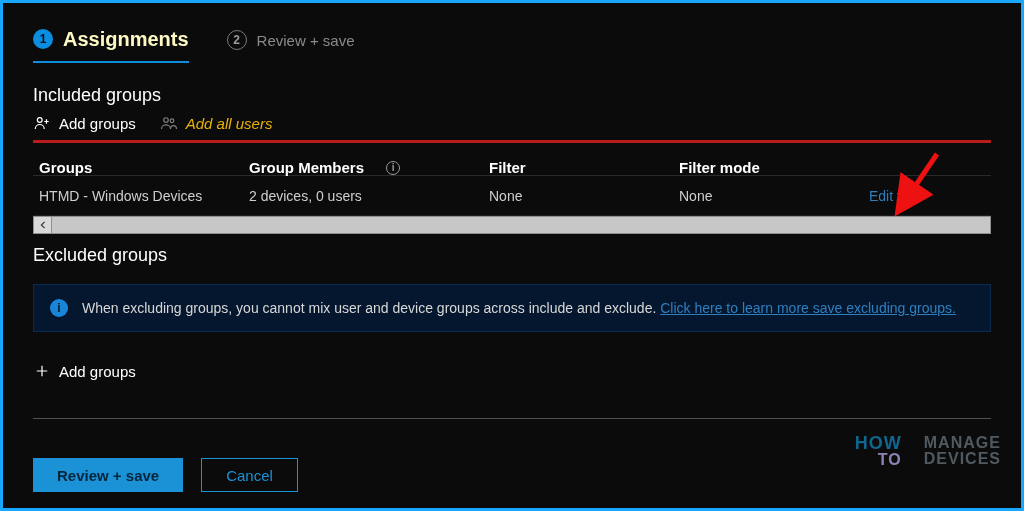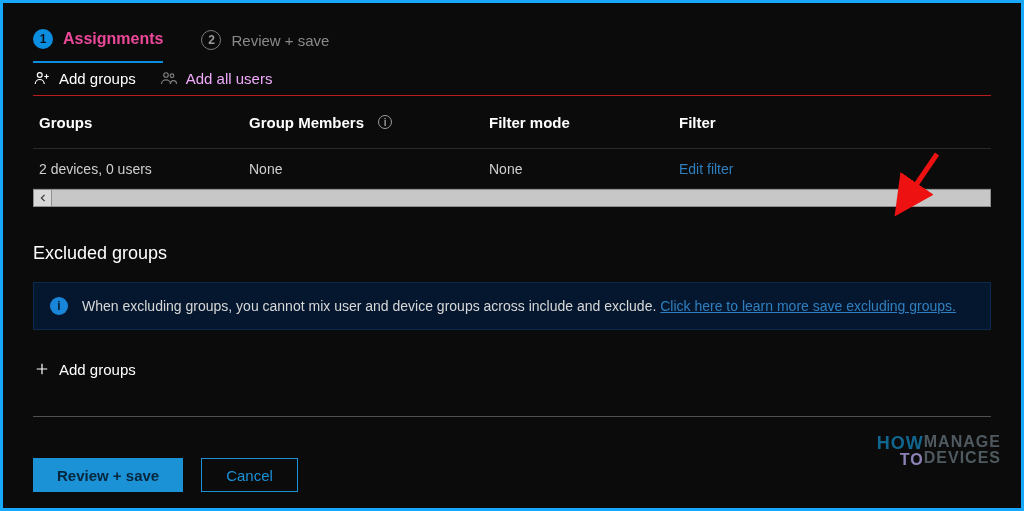--- a/index.html
+++ b/index.html
@@ -30,21 +30,21 @@
     gap: 10px;
     height: 100%;
     cursor: pointer;
   }
   .step .badge {
     width: 20px; height: 20px; border-radius: 50%;
     display: flex; align-items: center; justify-content: center;
     font-size: 12px; font-weight: 600;
   }
   .step.active .badge { background: #0b8de0; color: #051018; }
-  .step.active .label { color: #ec4899; font-weight: 600; font-size: 16px; }
+  .step.active .label { color: #fef9c3; font-weight: 600; font-size: 20px; }
   .step.active { border-bottom: 2px solid #0b8de0; }
   .step.inactive .badge { border: 1px solid #7a7a7a; color: #9b9b9b; }
   .step.inactive .label { color: #8a8a8a; font-size: 15px; }
 
   .section-title {
     color: #ffffff;
     font-size: 18px;
     margin-top: 22px;
     margin-bottom: 8px;
   }
@@ -56,44 +56,44 @@
     margin-top: 6px;
     margin-bottom: 8px;
   }
   .action {
     display: flex; align-items: center; gap: 8px;
     font-size: 15px;
     cursor: pointer;
     justify-content: flex-end;
   }
   .action.primary { color: #ffffff; }
-  .action.muted   { color: #f0abfc; }
+  .action.muted   { color: #eab308; font-style: italic; }
   .icon {
     width: 18px; height: 18px; display: inline-flex;
     align-items: center; justify-content: center;
     flex-shrink: 0;
   }
 
   
   .tbl { width: 100%; }
   .tbl .head, .tbl .row {
     display: grid;
     grid-template-columns: 210px 240px 190px 190px 1fr;
     align-items: center;
   }
   .tbl .head {
-    border-top: 1px solid #b91c1c;
+    border-top: 3px solid #b91c1c;
     border-bottom: 1px solid #2a2a2a;
-    height: 54px;
+    height: 36px;
     color: #ffffff;
     font-weight: 600;
     font-size: 15px;
     padding: 16px 6px;
   }
-  .head .withinfo { display: flex; align-items: center; gap: 14px; }
+  .head .withinfo { display: flex; align-items: center; gap: 22px; }
   .info-circle {
     width: 14px; height: 14px; border-radius: 50%;
     border: 1px solid #9c9c9c; color: #9c9c9c;
     display: flex; align-items: center; justify-content: center;
     font-size: 10px;
   }
   .tbl .row {
     height: 40px;
     padding: 0 6px;
     color: #cfcfcf;
@@ -167,21 +167,22 @@
     width: 60px; height: 72px;
     pointer-events: none;
   }
 
   
   .watermark {
     position: absolute;
     right: 20px;
     bottom: 40px;
     display: flex;
-    gap: 0;
+    align-items: center;
+    gap: 22px;
     opacity: 0.7;
     color: #6d7b84;
     pointer-events: none;
   }
   .watermark .col1 { text-align: right; line-height: 1; }
   .watermark .how { font-size: 18px; font-weight: 800; color: #148dc8; letter-spacing: 1px; }
   .watermark .to  { font-size: 16px; font-weight: 800; color: #c4b5fd; letter-spacing: 1px; }
   .watermark .col2 { line-height: 1; font-size: 16px; font-weight: 800; letter-spacing: 1px; }
 </style>
 </head>
@@ -193,20 +194,21 @@
     <div class="step active">
       <span class="badge">1</span>
       <span class="label">Assignments</span>
     </div>
     <div class="step inactive">
       <span class="badge">2</span>
       <span class="label">Review + save</span>
     </div>
   </div>
 
+  <div class="section-title">Included groups</div>
 
   <div class="actions">
     <div class="action primary">
       <span class="icon">
         <svg viewBox="0 0 24 24" fill="none" stroke="#ffffff" stroke-width="1.6">
           <circle cx="9" cy="8" r="3.2"></circle>
           <path d="M3 20c0-3.3 2.7-6 6-6s6 2.7 6 6"></path>
           <path d="M18 7v6M15 10h6"></path>
         </svg>
       </span>
@@ -225,40 +227,41 @@
     </div>
   </div>
 
   <div class="tbl">
     <div class="head">
       <div>Groups</div>
       <div class="withinfo">
         <span>Group Members</span>
         <span class="info-circle">i</span>
       </div>
+      <div>Filter</div>
       <div>Filter mode</div>
-      <div>Filter</div>
       <div></div>
     </div>
     <div class="row">
+      <div>HTMD - Windows Devices</div>
       <div>2 devices, 0 users</div>
       <div>None</div>
       <div>None</div>
       <div class="link">Edit filter</div>
     </div>
     <div class="scroll-strip">
       <div class="arrow-box">
         <svg viewBox="0 0 10 10">
             <path d="M7 1 L3 5 L7 9" fill="none" stroke="#3a3a3a" stroke-width="1.5"></path>
           </svg>
       </div>
     </div>
   </div>
 
-  <div class="section-title" style="margin-top:36px">Excluded groups</div>
+  <div class="section-title" style="margin-top:11px">Excluded groups</div>
 
   <div class="info-banner">
     <span class="info-dot">i</span>
     <span>
       <span>When excluding groups, you cannot mix user and device groups across include and exclude. </span>
       <span class="link ul">Click here to learn more save excluding groups.</span>
     </span>
   </div>
 
   <div class="actions" style="margin-top:30px">

